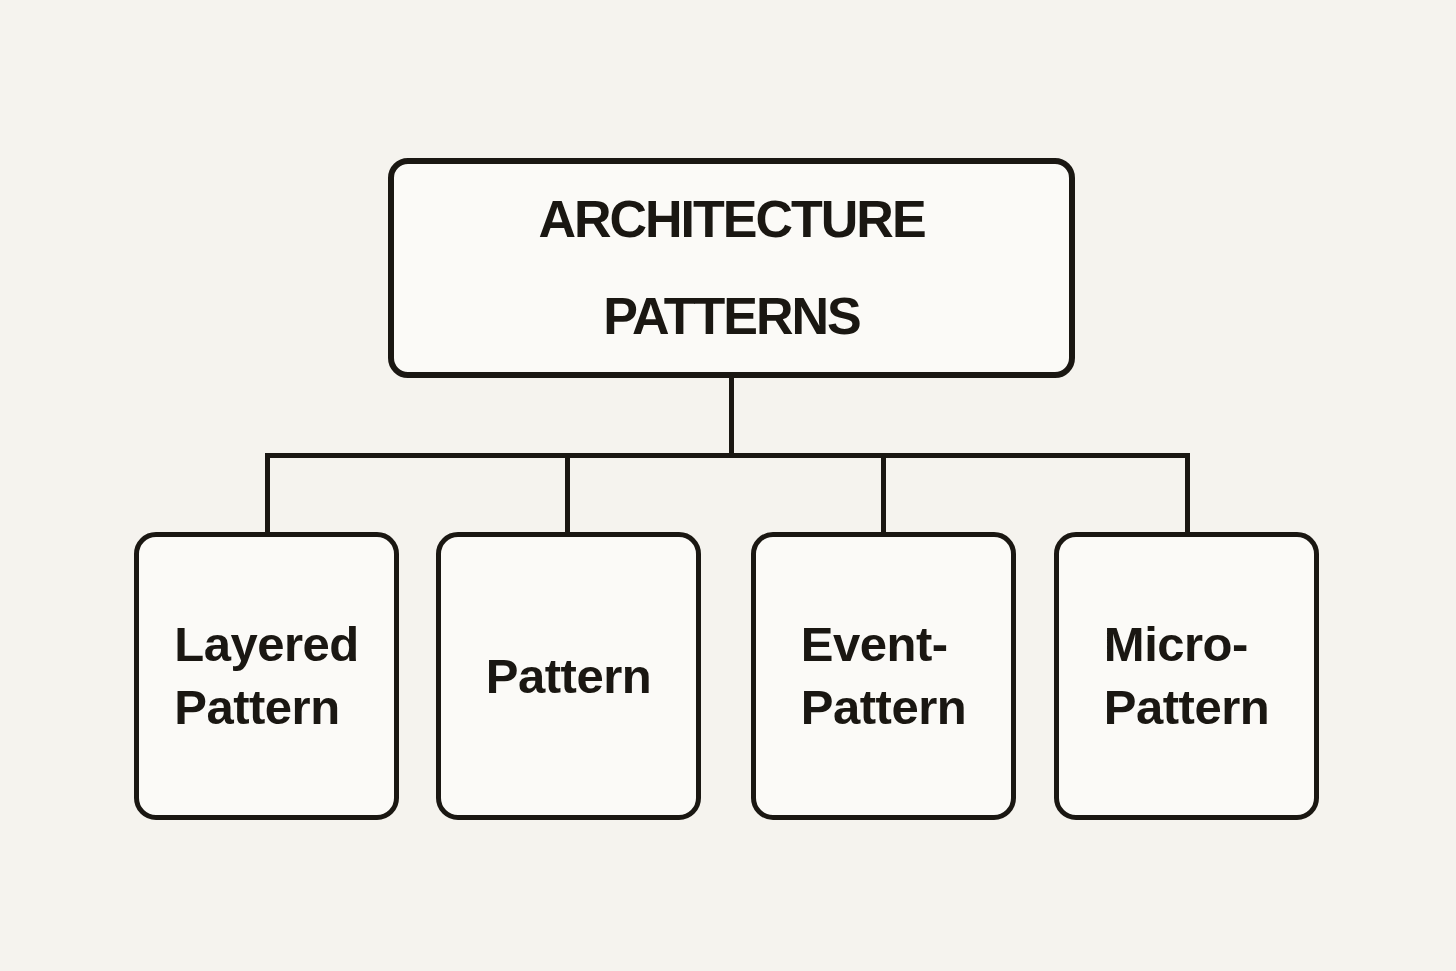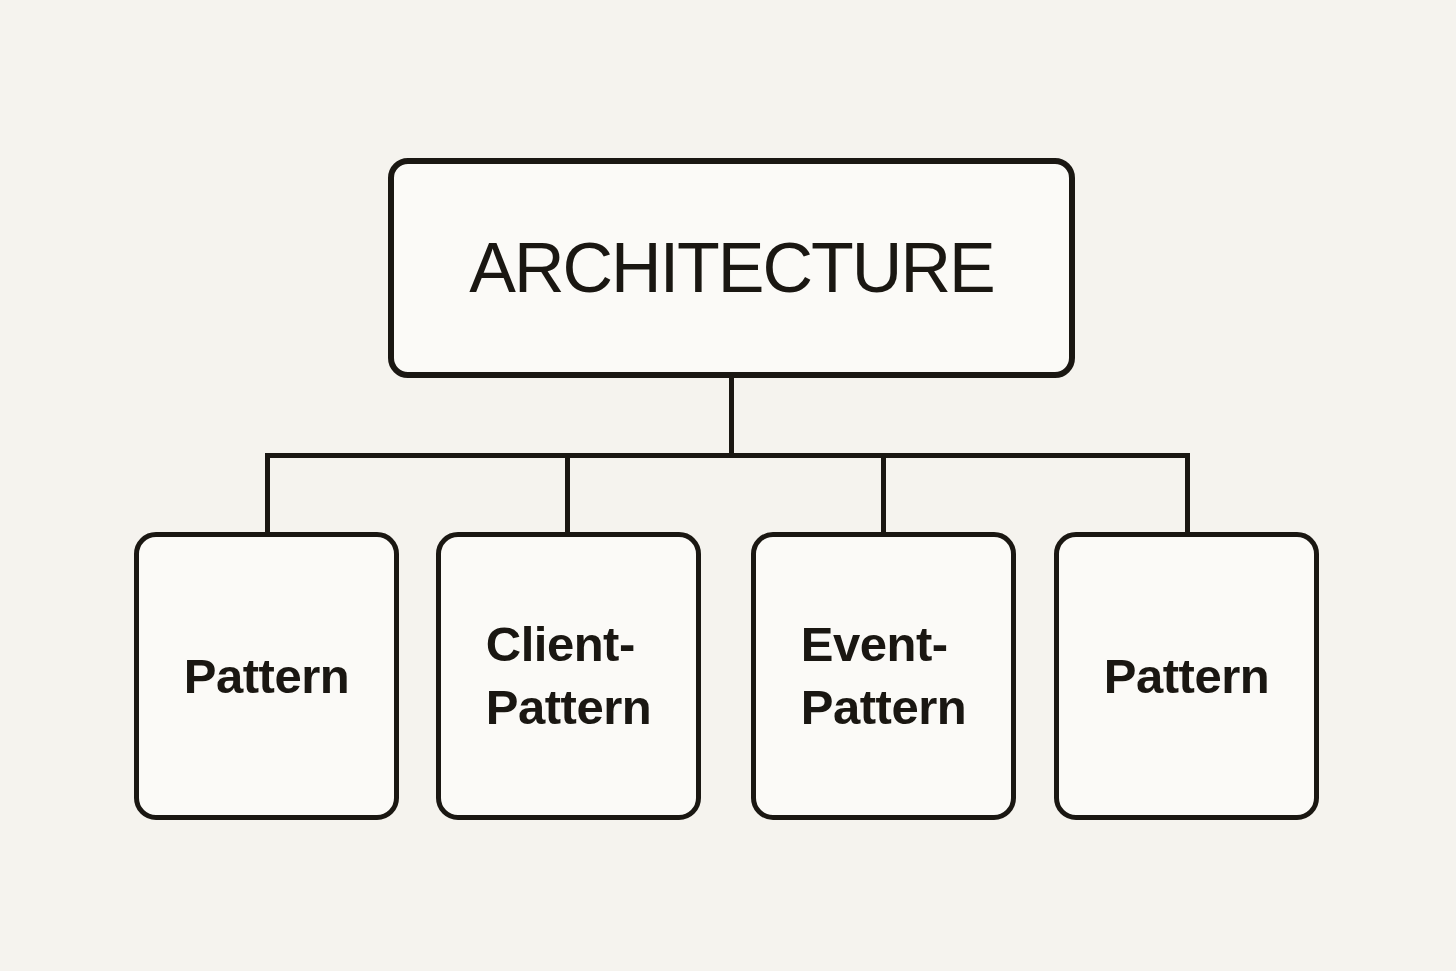--- a/index.html
+++ b/index.html
@@ -36,22 +36,22 @@
   }
   .node.root {
     left: 388px;
     top: 158px;
     width: 687px;
     height: 220px;
     border-radius: 20px;
   }
   .root-label {
     text-align: center;
-    font-weight: 400;
-    font-size: 70px;
+    font-weight: 700;
+    font-size: 52px;
     line-height: 97px;
     letter-spacing: -2px;
     color: var(--text);
   }
   .node.child {
     top: 532px;
     width: 265px;
     height: 288px;
     border-width: 5px;
     border-radius: 22px;
@@ -89,42 +89,44 @@
   <div class="connector conn-stem"></div>
   <div class="connector conn-bus"></div>
   <div class="connector conn-drop conn-drop-1"></div>
   <div class="connector conn-drop conn-drop-2"></div>
   <div class="connector conn-drop conn-drop-3"></div>
   <div class="connector conn-drop conn-drop-4"></div>
 
   <div class="node root">
     <div class="root-label">
       <span>ARCHITECTURE</span>
+      <span>PATTERNS</span>
     </div>
   </div>
 
   <div class="node child child-1">
     <div class="child-label">
+      <span>Layered</span>
       <span>Pattern</span>
     </div>
   </div>
 
   <div class="node child child-2">
     <div class="child-label">
-      <span>Client-</span>
       <span>Pattern</span>
     </div>
   </div>
 
   <div class="node child child-3">
     <div class="child-label">
       <span>Event-</span>
       <span>Pattern</span>
     </div>
   </div>
 
   <div class="node child child-4">
     <div class="child-label">
+      <span>Micro-</span>
       <span>Pattern</span>
     </div>
   </div>
 
 </div>
 
 </body></html>

